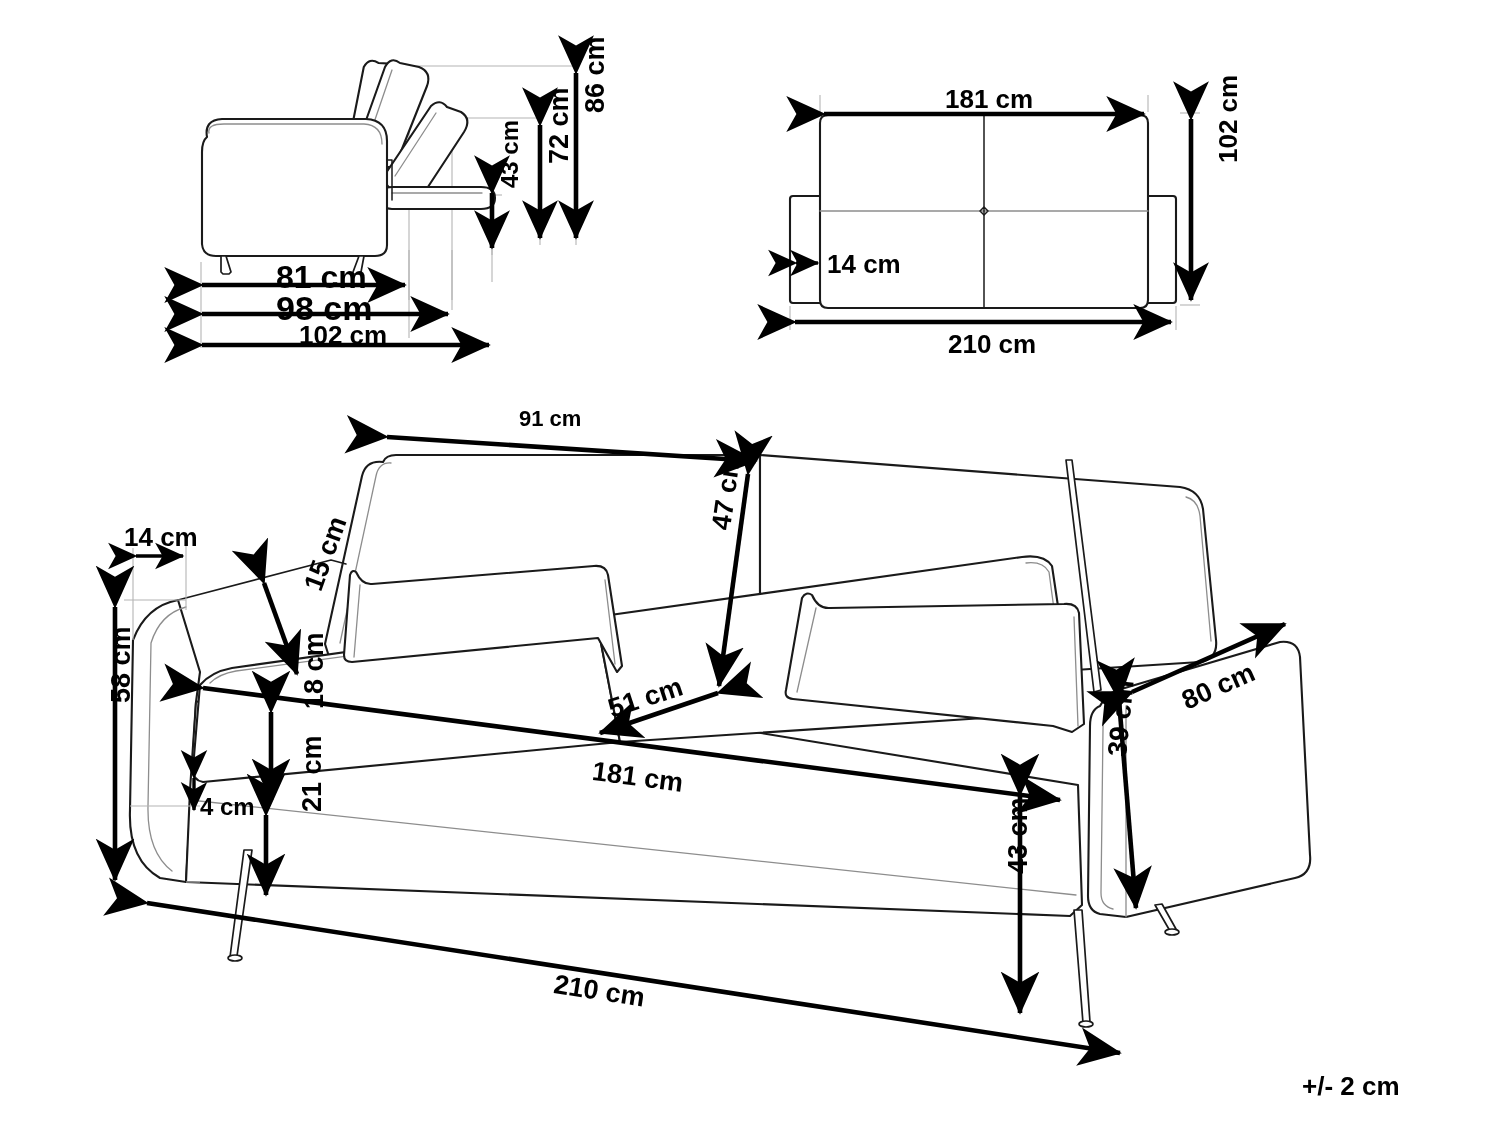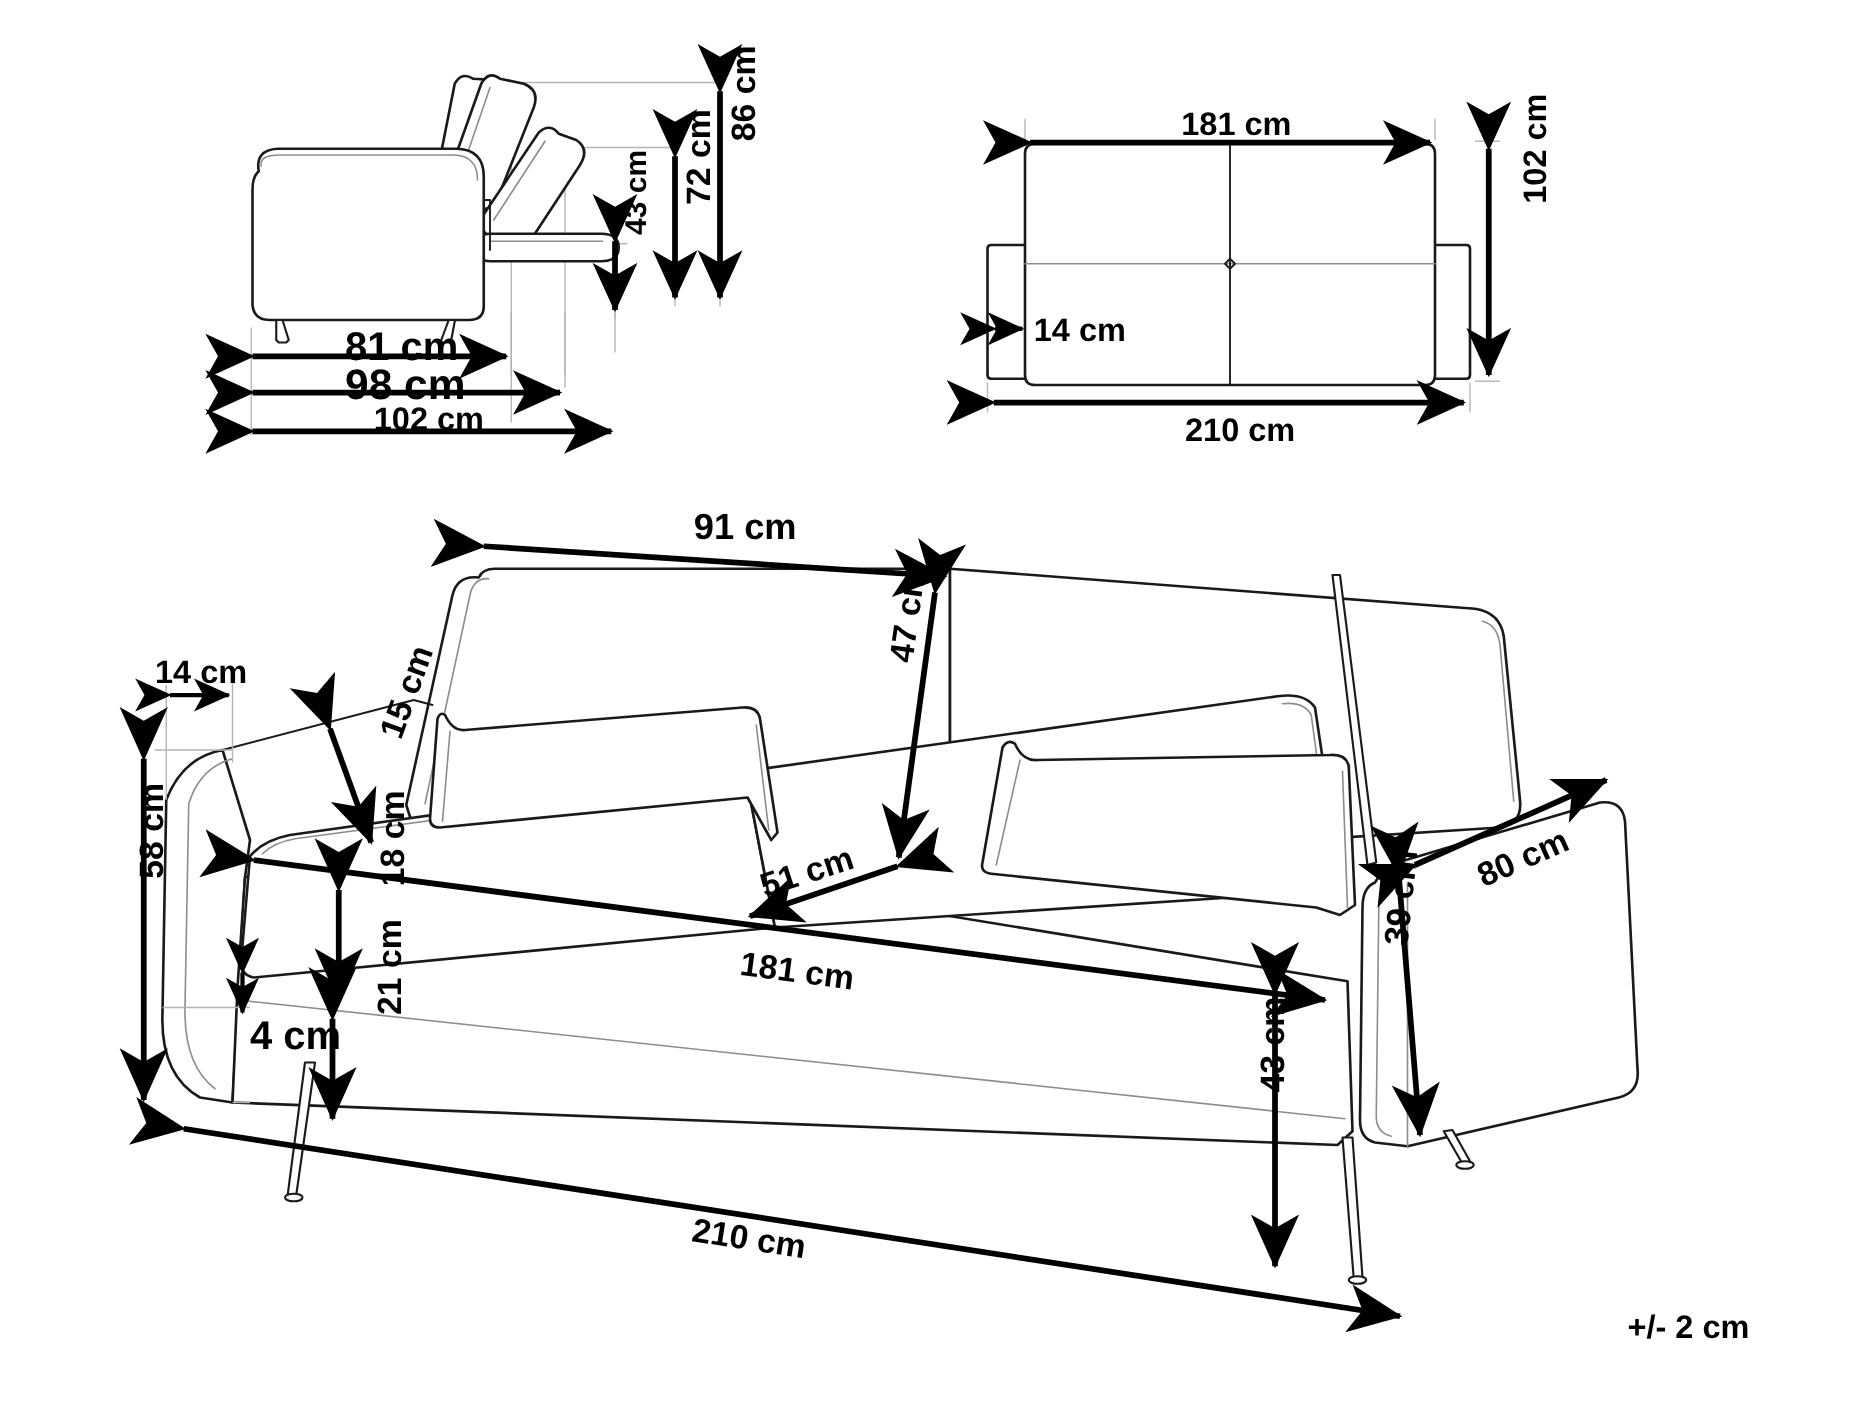--- a/index.html
+++ b/index.html
@@ -83,20 +83,21 @@
     transform-origin: 50% 50%;
     pointer-events: none;
   }
   .tol {
     position: absolute;
     font-family: "Liberation Sans", "DejaVu Sans", sans-serif;
     font-weight: bold;
     color: #000000;
     white-space: nowrap;
     line-height: 1;
+    margin-top: 25px;
   }
 </style>
 </head>
 <body>
 
 <div id="sheet">
 
   <svg viewBox="0 0 1500 1125" xmlns="http://www.w3.org/2000/svg">
     <defs>
       <marker id="ah" markerWidth="9" markerHeight="9" refX="8.2" refY="4.5" orient="auto" markerUnits="strokeWidth">
@@ -361,39 +362,39 @@
   <div class="dimlabel" style="left:299px; top:322px; font-size:26px;">102 cm</div>
 
   <div class="dimlabel" style="left:945px; top:86px; font-size:26px;">181 cm</div>
 
   <div class="dimlabel" style="left:948px; top:331px; font-size:26px;">210 cm</div>
 
   <div class="dimlabel" style="left:1215px; top:163px; font-size:26px; transform: rotate(-90deg); transform-origin: 0 0;">102 cm</div>
 
   <div class="dimlabel" style="left:827px; top:251px; font-size:26px;">14 cm</div>
 
-  <div class="dimlabel" style="left:519px; top:408px; font-size:29px;margin-left:36px;">91 cm</div>
+  <div class="dimlabel" style="left:519px; top:408px; font-size:22px;">91 cm</div>
 
   <div class="dimlabel" style="left:708px; top:528px; font-size:27px; transform: rotate(-82deg); transform-origin: 0 0;">47 cm</div>
 
   <div class="dimlabel" style="left:605px; top:697px; font-size:27px; transform: rotate(-18deg); transform-origin: 0 0;">51 cm</div>
 
   <div class="dimlabel" style="left:594px; top:758px; font-size:27px; transform: rotate(7.5deg); transform-origin: 0 0;">181 cm</div>
 
   <div class="dimlabel" style="left:556px; top:971px; font-size:27px; transform: rotate(8.8deg); transform-origin: 0 0;">210 cm</div>
 
   <div class="dimlabel" style="left:124px; top:524px; font-size:26px;">14 cm</div>
 
   <div class="dimlabel" style="left:300px; top:585px; font-size:27px; transform: rotate(-70deg); transform-origin: 0 0;">15 cm</div>
 
   <div class="dimlabel" style="left:108px; top:703px; font-size:27px; transform: rotate(-90deg); transform-origin: 0 0;">58 cm</div>
 
   <div class="dimlabel" style="left:301px; top:709px; font-size:27px; transform: rotate(-90deg); transform-origin: 0 0;">18 cm</div>
 
-  <div class="dimlabel" style="left:200px; top:812px; font-size:32px;">4 cm</div>
+  <div class="dimlabel" style="left:200px; top:795px; font-size:24px;">4 cm</div>
 
   <div class="dimlabel" style="left:299px; top:812px; font-size:27px; transform: rotate(-90deg); transform-origin: 0 0;">21 cm</div>
 
   <div class="dimlabel" style="left:1178px; top:690px; font-size:27px; transform: rotate(-24deg); transform-origin: 0 0;">80 cm</div>
 
   <div class="dimlabel" style="left:1104px; top:755px; font-size:27px; transform: rotate(-84deg); transform-origin: 0 0;">39 cm</div>
 
   <div class="dimlabel" style="left:1005px; top:874px; font-size:27px; transform: rotate(-90deg); transform-origin: 0 0;">43 cm</div>
 
   <div class="tol" style="left:1302px; top:1048px; font-size:26px;">+/- 2 cm</div>

